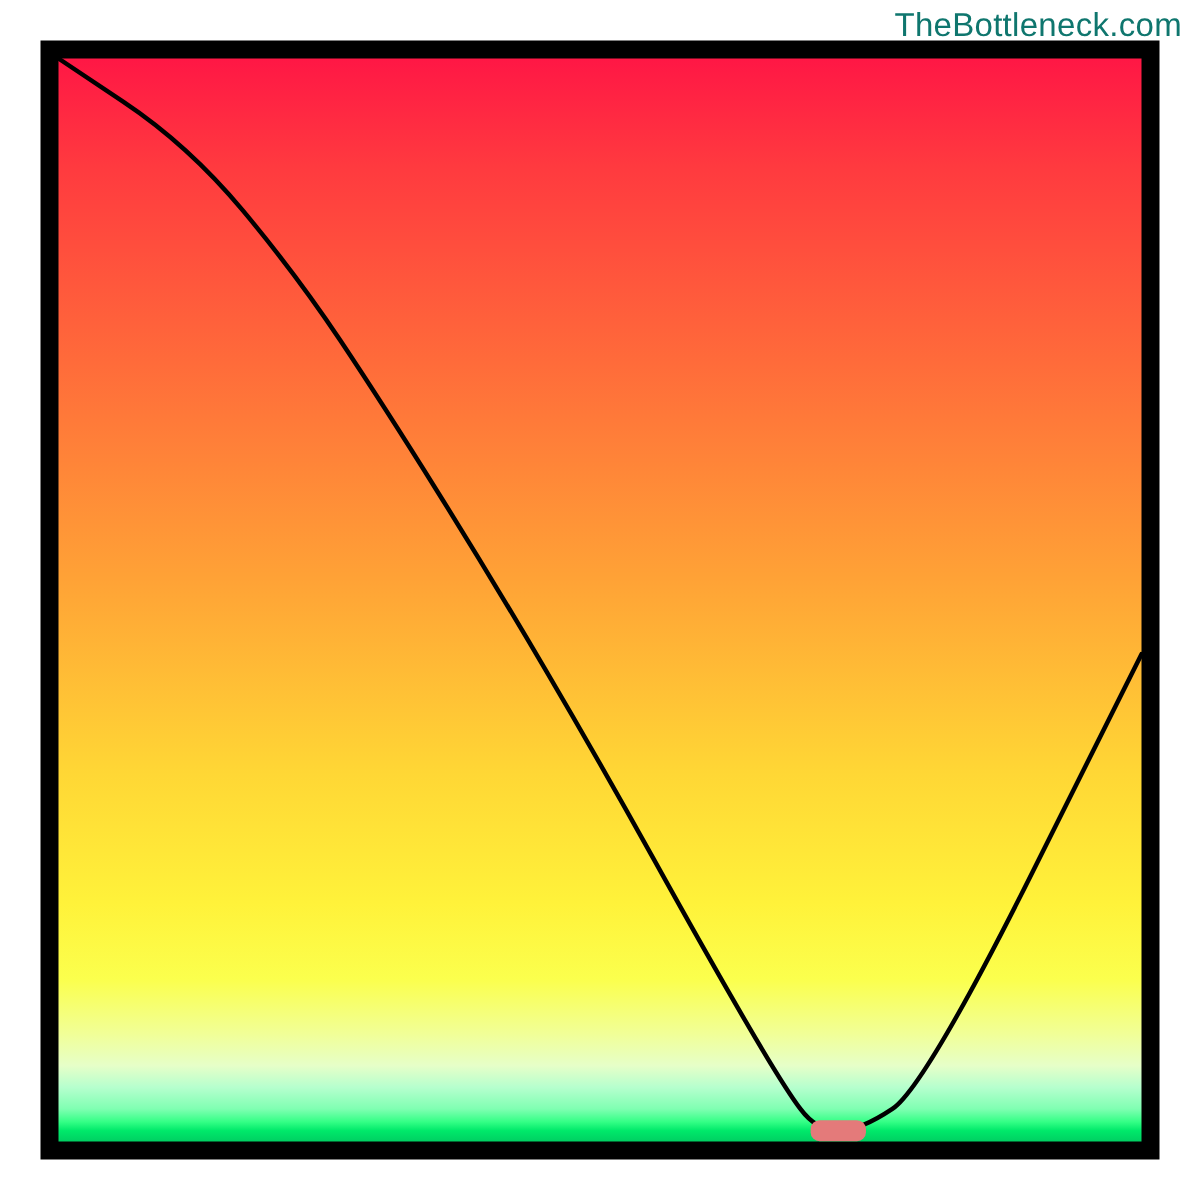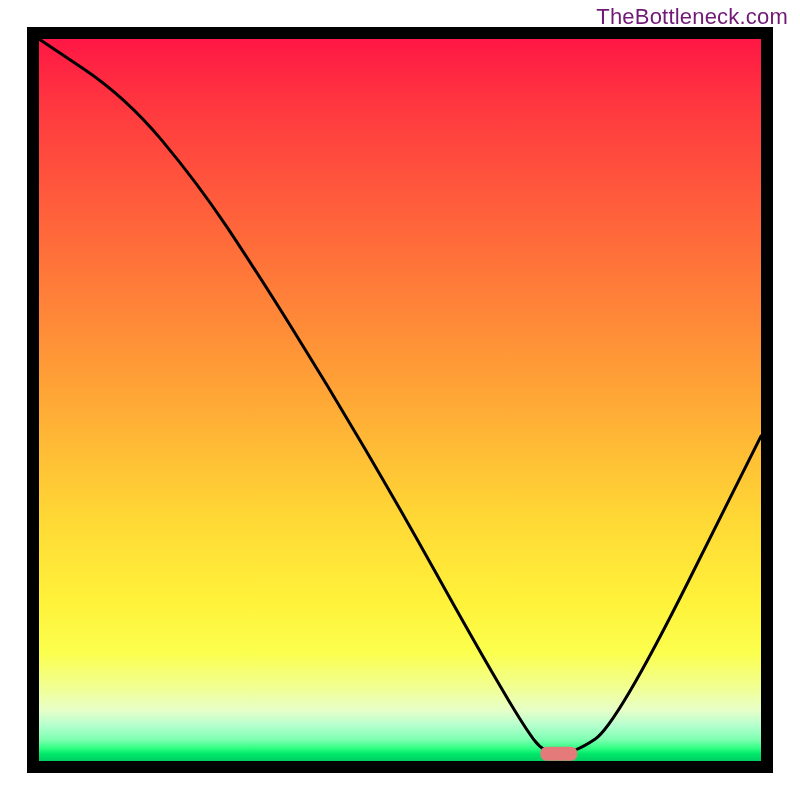--- a/index.html
+++ b/index.html
@@ -46,21 +46,21 @@
       #7fffb2 97%,
       #33ff85 98.2%,
       #00e96a 99%,
       #00cf62 100%
     );
   }
   .watermark {
     position: absolute;
     top: 4px;
     right: 12px;
-    color: #701a75;
+    color: #0f766e;
     font-size: 22px;
     font-weight: 500;
     letter-spacing: 0.2px;
     user-select: none;
   }
   svg.curve {
     position: absolute;
     left: 0;
     top: 0;
     width: 100%;

